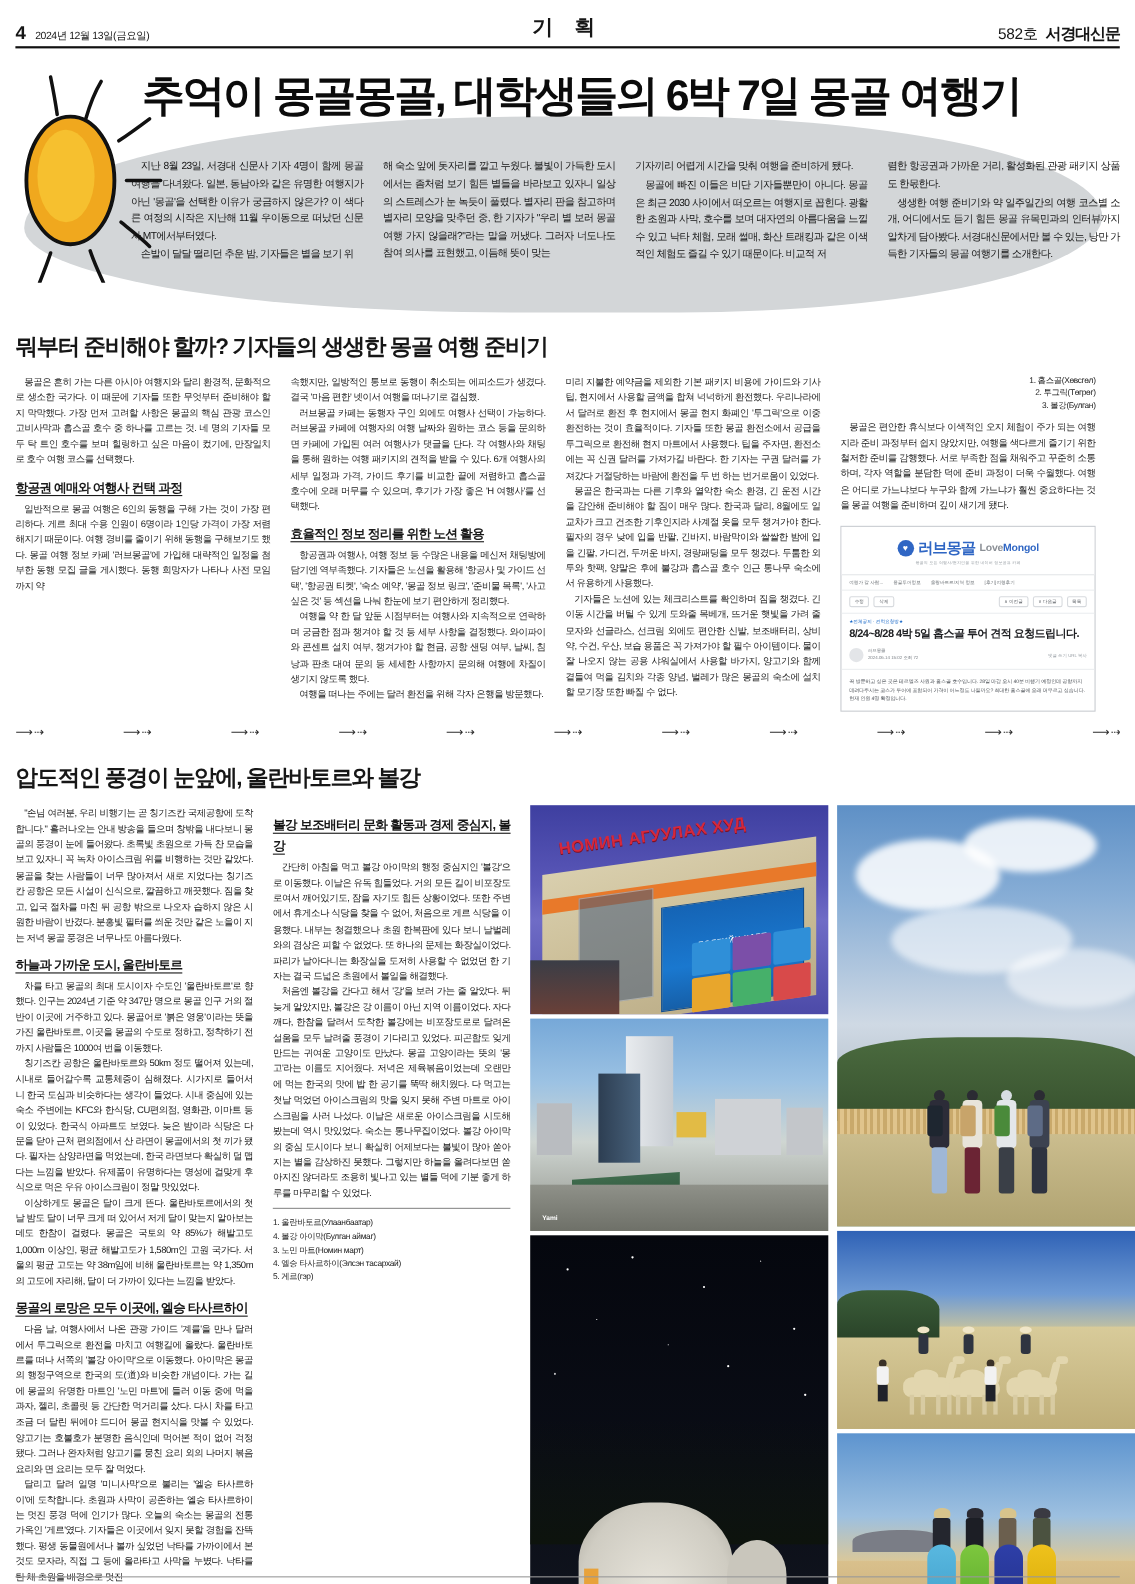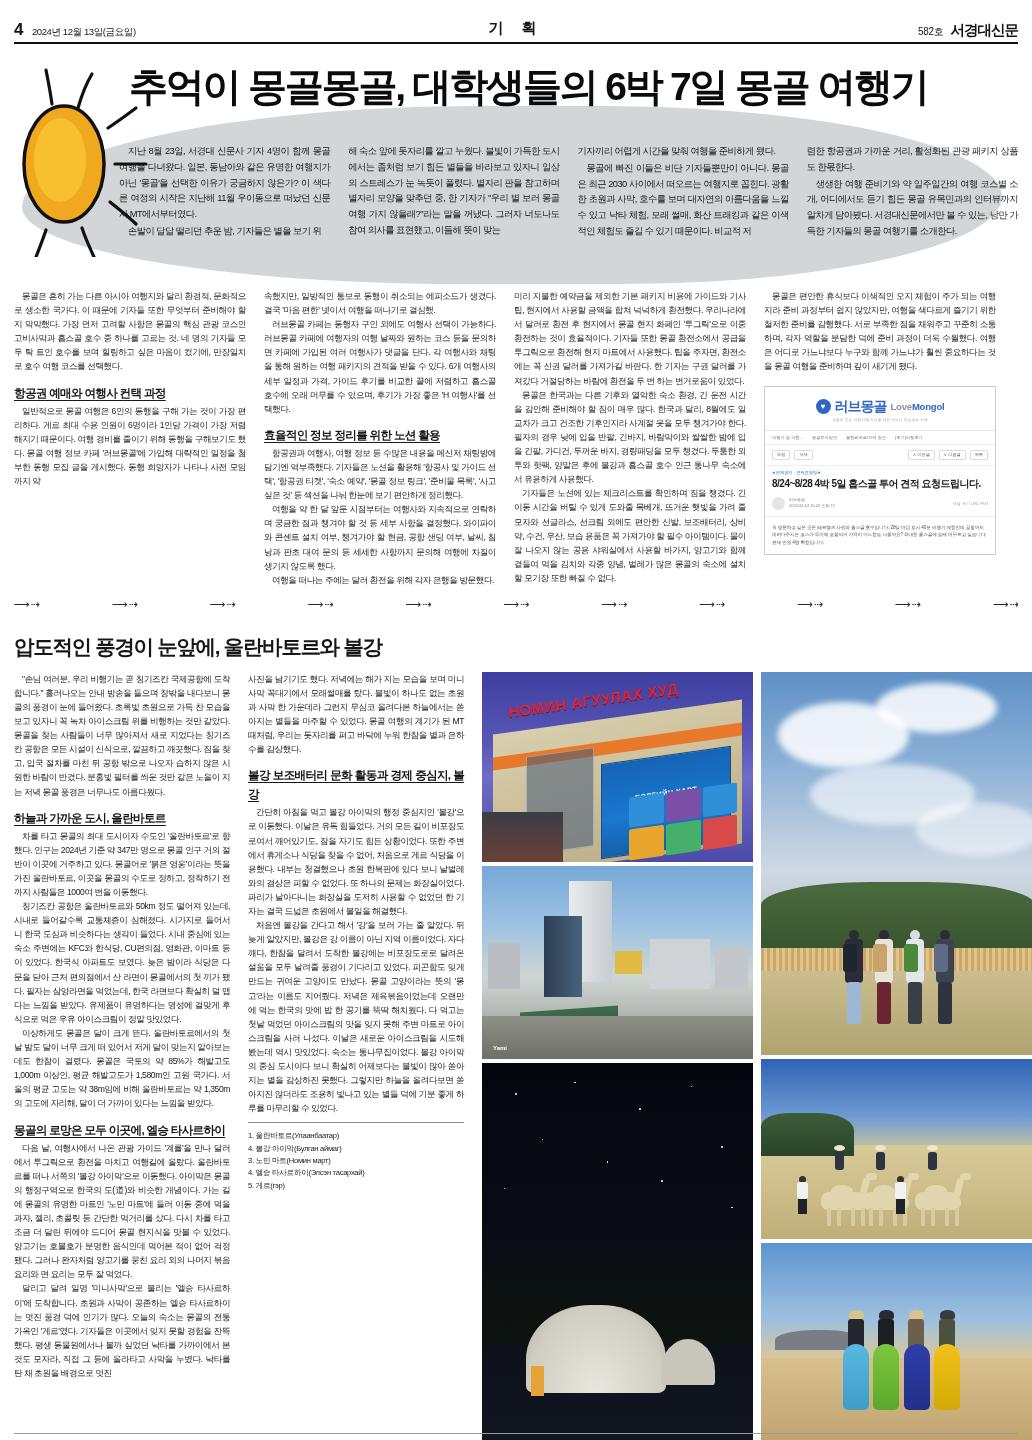--- a/index.html
+++ b/index.html
@@ -28,27 +28,27 @@
   .page-num {
     font-size: 17px;
     font-weight: 700;
     letter-spacing: -0.5px;
   }
   .mast-date { font-size: 9.5px; letter-spacing: -0.4px; }
   .mast-center {
     position: absolute;
     left: 0; right: 0;
     text-align: center;
-    font-size: 15px;
+    font-size: 19px;
     font-weight: 700;
     letter-spacing: 7px;
     bottom: 2px;
   }
   .mast-right { display: flex; align-items: baseline; gap: 7px; }
-  .issue-no { font-size: 10px; letter-spacing: -0.3px; }
+  .issue-no { font-size: 14px; letter-spacing: -0.3px; }
   .paper-name { font-size: 14.5px; font-weight: 800; letter-spacing: -1px; }
 
   .mast-rule {
     border-top: 2.4px solid #111;
     margin: 2px 14px 0 14px;
   }
 
   
   .hero {
     position: relative;
@@ -410,20 +410,21 @@
       <p>몽골에 빠진 이들은 비단 기자들뿐만이 아니다. 몽골은 최근 2030 사이에서 떠오르는 여행지로 꼽힌다. 광활한 초원과 사막, 호수를 보며 대자연의 아름다움을 느낄 수 있고 낙타 체험, 모래 썰매, 화산 트래킹과 같은 이색적인 체험도 즐길 수 있기 때문이다. 비교적 저</p>
     </div>
     <div class="hero-col">
       <p style="text-indent:0">렴한 항공권과 가까운 거리, 활성화된 관광 패키지 상품도 한몫한다.</p>
       <p>생생한 여행 준비기와 약 일주일간의 여행 코스별 소개, 어디에서도 듣기 힘든 몽골 유목민과의 인터뷰까지 알차게 담아봤다. 서경대신문에서만 볼 수 있는, 낭만 가득한 기자들의 몽골 여행기를 소개한다.</p>
     </div>
   </div>
 </div>
 
 <div class="article">
+  <div class="sec-title">뭐부터 준비해야 할까? 기자들의 생생한 몽골 여행 준비기</div>
 
   <div class="cols-4">
     <div class="col body-text" id="a1c1">
         <p>몽골은 흔히 가는 다른 아시아 여행지와 달리 환경적, 문화적으로 생소한 국가다. 이 때문에 기자들 또한 무엇부터 준비해야 할지 막막했다. 가장 먼저 고려할 사항은 몽골의 핵심 관광 코스인 고비사막과 흡스골 호수 중 하나를 고르는 것. 네 명의 기자들 모두 탁 트인 호수를 보며 힐링하고 싶은 마음이 컸기에, 만장일치로 호수 여행 코스를 선택했다.</p>
         <div class="sub-head">항공권 예매와 여행사 컨택 과정</div>
         <p>일반적으로 몽골 여행은 6인의 동행을 구해 가는 것이 가장 편리하다. 게르 최대 수용 인원이 6명이라 1인당 가격이 가장 저렴해지기 때문이다. 여행 경비를 줄이기 위해 동행을 구해보기도 했다. 몽골 여행 정보 카페 '러브몽골'에 가입해 대략적인 일정을 첨부한 동행 모집 글을 게시했다. 동행 희망자가 나타나 사전 모임까지 약</p>
       </div>
     <div class="col body-text" id="a1c2">
         <p style="text-indent: 0px;">속했지만, 일방적인 통보로 동행이 취소되는 에피소드가 생겼다. 결국 '마음 편한' 넷이서 여행을 떠나기로 결심했.</p>
         <p>러브몽골 카페는 동행자 구인 외에도 여행사 선택이 가능하다. 러브몽골 카페에 여행자의 여행 날짜와 원하는 코스 등을 문의하면 카페에 가입된 여러 여행사가 댓글을 단다. 각 여행사와 채팅을 통해 원하는 여행 패키지의 견적을 받을 수 있다. 6개 여행사의 세부 일정과 가격, 가이드 후기를 비교한 끝에 저렴하고 흡스골 호수에 오래 머무를 수 있으며, 후기가 가장 좋은 'H 여행사'를 선택했다.</p>
@@ -431,20 +432,25 @@
         <p>항공권과 여행사, 여행 정보 등 수많은 내용을 메신저 채팅방에 담기엔 역부족했다. 기자들은 노션을 활용해 '항공사 및 가이드 선택', '항공권 티켓', '숙소 예약', '몽골 정보 링크', '준비물 목록', '사고 싶은 것' 등 섹션을 나눠 한눈에 보기 편안하게 정리했다.</p>
         <p>여행을 약 한 달 앞둔 시점부터는 여행사와 지속적으로 연락하며 궁금한 점과 챙겨야 할 것 등 세부 사항을 결정했다. 와이파이와 콘센트 설치 여부, 챙겨가야 할 현금, 공항 샌딩 여부, 날씨, 침낭과 판초 대여 문의 등 세세한 사항까지 문의해 여행에 차질이 생기지 않도록 했다.</p>
         <p>여행을 떠나는 주에는 달러 환전을 위해 각자 은행을 방문했다.</p>
       </div>
     <div class="col body-text" id="a1c3">
         <p style="text-indent: 0px;">미리 지불한 예약금을 제외한 기본 패키지 비용에 가이드와 기사 팁, 현지에서 사용할 금액을 합쳐 넉넉하게 환전했다. 우리나라에서 달러로 환전 후 현지에서 몽골 현지 화폐인 '투그릭'으로 이중 환전하는 것이 효율적이다. 기자들 또한 몽골 환전소에서 공급을 투그릭으로 환전해 현지 마트에서 사용했다. 팁을 주자면, 환전소에는 꼭 신권 달러를 가져가길 바란다. 한 기자는 구권 달러를 가져갔다 거절당하는 바람에 환전을 두 번 하는 번거로움이 있었다.</p>
         <p>몽골은 한국과는 다른 기후와 열악한 숙소 환경, 긴 운전 시간을 감안해 준비해야 할 짐이 매우 많다. 한국과 달리, 8월에도 일교차가 크고 건조한 기후인지라 사계절 옷을 모두 챙겨가야 한다. 필자의 경우 낮에 입을 반팔, 긴바지, 바람막이와 쌀쌀한 밤에 입을 긴팔, 가디건, 두꺼운 바지, 경량패딩을 모두 챙겼다. 두툼한 외투와 핫팩, 양말은 후에 불강과 흡스골 호수 인근 통나무 숙소에서 유용하게 사용했다.</p>
         <p>기자들은 노션에 있는 체크리스트를 확인하며 짐을 챙겼다. 긴 이동 시간을 버틸 수 있게 도와줄 목베개, 뜨거운 햇빛을 가려 줄 모자와 선글라스, 선크림 외에도 편안한 신발, 보조배터리, 상비약, 수건, 우산, 보습 용품은 꼭 가져가야 할 필수 아이템이다. 물이 잘 나오지 않는 공용 샤워실에서 사용할 바가지, 양고기와 함께 곁들여 먹을 김치와 각종 양념, 벌레가 많은 몽골의 숙소에 설치할 모기장 또한 빠질 수 없다.</p>
       </div>
     <div class="col">
+      <ul class="caption-list" id="capTop">
+          <li>1. 홉스골(Хөвсгөл)</li>
+          <li>2. 투그릭(Төгрөг)</li>
+          <li>3. 볼강(Булган)</li>
+        </ul>
       <div class="body-text" id="a1c4">
           <p>몽골은 편안한 휴식보다 이색적인 오지 체험이 주가 되는 여행지라 준비 과정부터 쉽지 않았지만, 여행을 색다르게 즐기기 위한 철저한 준비를 감행했다. 서로 부족한 점을 채워주고 꾸준히 소통하며, 각자 역할을 분담한 덕에 준비 과정이 더욱 수월했다. 여행은 어디로 가느냐보다 누구와 함께 가느냐가 훨씬 중요하다는 것을 몽골 여행을 준비하며 깊이 새기게 됐다.</p>
         </div>
 
       <div class="lm-card">
         <div class="lm-head">
           <div class="lm-logo-row">
             <span class="lm-mark">♥</span>
             <span class="lm-brand-ko">러브몽골</span>
             <span class="lm-brand-en"><span>Love</span><span class="lm-hl">Mongol</span></span>
@@ -509,21 +515,20 @@
         <div class="sub-head">하늘과 가까운 도시, 울란바토르</div>
         <p>차를 타고 몽골의 최대 도시이자 수도인 '울란바토르'로 향했다. 인구는 2024년 기준 약 347만 명으로 몽골 인구 거의 절반이 이곳에 거주하고 있다. 몽골어로 '붉은 영웅'이라는 뜻을 가진 울란바토르, 이곳을 몽골의 수도로 정하고, 정착하기 전까지 사람들은 1000여 번을 이동했다.</p>
         <p>칭기즈칸 공항은 울란바토르와 50km 정도 떨어져 있는데, 시내로 들어갈수록 교통체증이 심해졌다. 시가지로 들어서니 한국 도심과 비슷하다는 생각이 들었다. 시내 중심에 있는 숙소 주변에는 KFC와 한식당, CU편의점, 영화관, 이마트 등이 있었다. 한국식 아파트도 보였다. 늦은 밤이라 식당은 다 문을 닫아 근처 편의점에서 산 라면이 몽골에서의 첫 끼가 됐다. 필자는 삼양라면을 먹었는데, 한국 라면보다 확실히 덜 맵다는 느낌을 받았다. 유제품이 유명하다는 명성에 걸맞게 후식으로 먹은 우유 아이스크림이 정말 맛있었다.</p>
         <p>이상하게도 몽골은 달이 크게 뜬다. 울란바토르에서의 첫날 밤도 달이 너무 크게 떠 있어서 저게 달이 맞는지 알아보는데도 한참이 걸렸다. 몽골은 국토의 약 85%가 해발고도 1,000m 이상인, 평균 해발고도가 1,580m인 고원 국가다. 서울의 평균 고도는 약 38m임에 비해 울란바토르는 약 1,350m의 고도에 자리해, 달이 더 가까이 있다는 느낌을 받았다.</p>
         <div class="sub-head">몽골의 로망은 모두 이곳에, 엘승 타사르하이</div>
         <p>다음 날, 여행사에서 나온 관광 가이드 '계를'을 만나 달러에서 투그릭으로 환전을 마치고 여행길에 올랐다. 울란바토르를 떠나 서쪽의 '볼강 아이막'으로 이동했다. 아이막은 몽골의 행정구역으로 한국의 도(道)와 비슷한 개념이다. 가는 길에 몽골의 유명한 마트인 '노민 마트'에 들러 이동 중에 먹을 과자, 젤리, 초콜릿 등 간단한 먹거리를 샀다. 다시 차를 타고 조금 더 달린 뒤에야 드디어 몽골 현지식을 맛볼 수 있었다. 양고기는 호불호가 분명한 음식인데 먹어본 적이 없어 걱정됐다. 그러나 완자처럼 양고기를 뭉친 요리 외의 나머지 볶음 요리와 면 요리는 모두 잘 먹었다.</p>
         <p>달리고 달려 일명 '미니사막'으로 불리는 '엘승 타사르하이'에 도착합니다. 초원과 사막이 공존하는 엘승 타사르하이는 멋진 풍경 덕에 인기가 많다. 오늘의 숙소는 몽골의 전통 가옥인 '게르'였다. 기자들은 이곳에서 잊지 못할 경험을 잔뜩 했다. 평생 동물원에서나 볼까 싶었던 낙타를 가까이에서 본 것도 모자라, 직접 그 등에 올라타고 사막을 누볐다. 낙타를 탄 채 초원을 배경으로 멋진</p>
       </div>
     <div class="a2-textcol">
       <div class="a2-text" id="a2c2">
-          <p style="text-indent: 0px;">사진을 남기기도 했다. 저녁에는 해가 지는 모습을 보며 미니사막 꼭대기에서 모래썰매를 탔다. 불빛이 하나도 없는 초원과 사막 한 가운데라 그런지 무심코 올려다본 하늘에서는 쏟아지는 별들을 마주할 수 있었다. 몽골 여행의 계기가 된 MT 때처럼, 우리는 돗자리를 펴고 바닥에 누워 한참을 별과 은하수를 감상했다.</p>
           <div class="sub-head">볼강 보조배터리 문화 활동과 경제 중심지, 볼강</div>
           <p>간단히 아침을 먹고 볼강 아이막의 행정 중심지인 '볼강'으로 이동했다. 이날은 유독 힘들었다. 거의 모든 길이 비포장도로여서 깨어있기도, 잠을 자기도 힘든 상황이었다. 또한 주변에서 휴게소나 식당을 찾을 수 없어, 처음으로 게르 식당을 이용했다. 내부는 청결했으나 초원 한복판에 있다 보니 날벌레와의 겸상은 피할 수 없었다. 또 하나의 문제는 화장실이었다. 파리가 날아다니는 화장실을 도저히 사용할 수 없었던 한 기자는 결국 드넓은 초원에서 볼일을 해결했다.</p>
           <p>처음엔 볼강을 간다고 해서 '강'을 보러 가는 줄 알았다. 뒤늦게 알았지만, 볼강은 강 이름이 아닌 지역 이름이었다. 자다 깨다, 한참을 달려서 도착한 볼강에는 비포장도로로 달려온 설움을 모두 날려줄 풍경이 기다리고 있었다. 피곤함도 잊게 만드는 귀여운 고양이도 만났다. 몽골 고양이라는 뜻의 '몽고'라는 이름도 지어줬다. 저녁은 제육볶음이었는데 오랜만에 먹는 한국의 맛에 밥 한 공기를 뚝딱 해치웠다. 다 먹고는 첫날 먹었던 아이스크림의 맛을 잊지 못해 주변 마트로 아이스크림을 사러 나섰다. 이날은 새로운 아이스크림을 시도해 봤는데 역시 맛있었다. 숙소는 통나무집이었다. 볼강 아이막의 중심 도시이다 보니 확실히 어제보다는 불빛이 많아 쏟아지는 별을 감상하진 못했다. 그렇지만 하늘을 올려다보면 쏟아지진 않더라도 조용히 빛나고 있는 별들 덕에 기분 좋게 하루를 마무리할 수 있었다.</p>
         </div>
       <ul class="num-caps" id="capBot">
           <li>1. 울란바토르(Улаанбаатар)</li>
           <li>4. 볼강 아이막(Булган аймаг)</li>
           <li>3. 노민 마트(Номин март)</li>
           <li>4. 엘승 타사르하이(Элсэн тасархай)</li>
           <li>5. 게르(гэр)</li>

